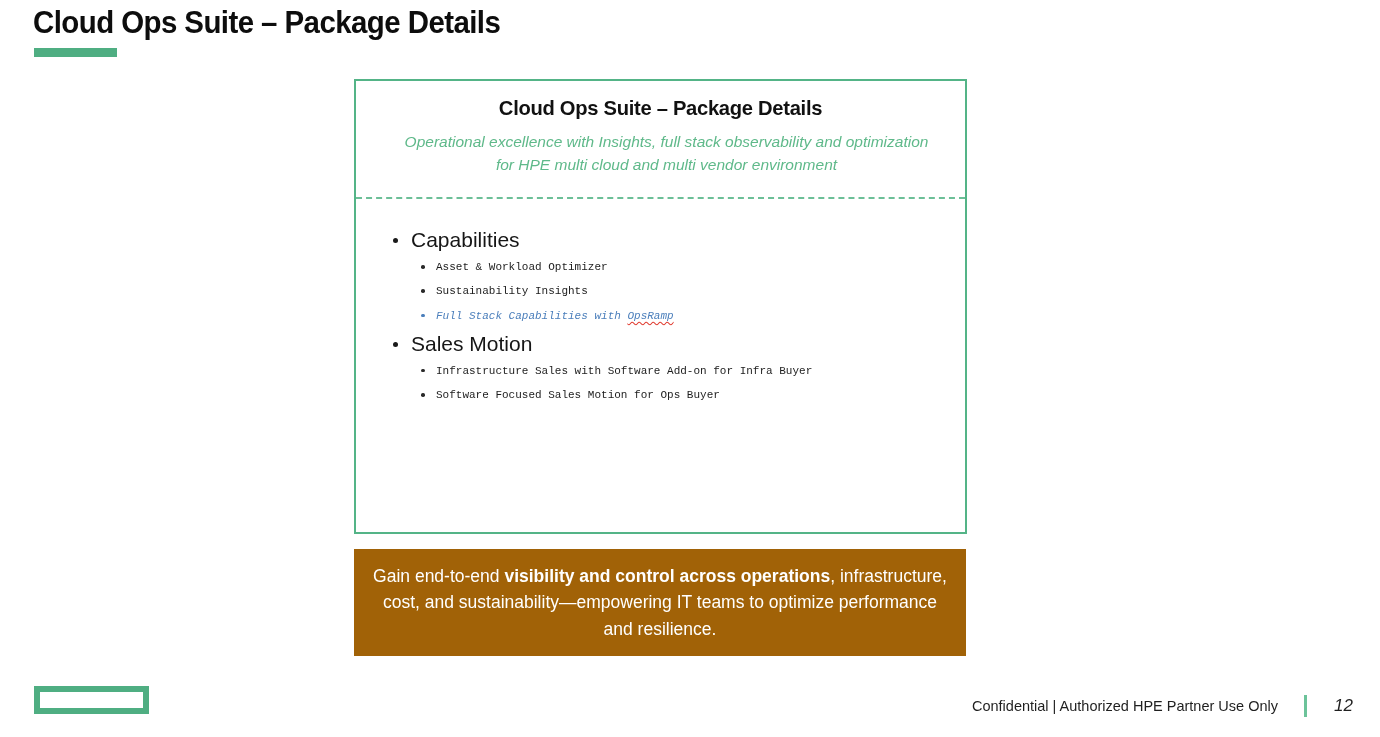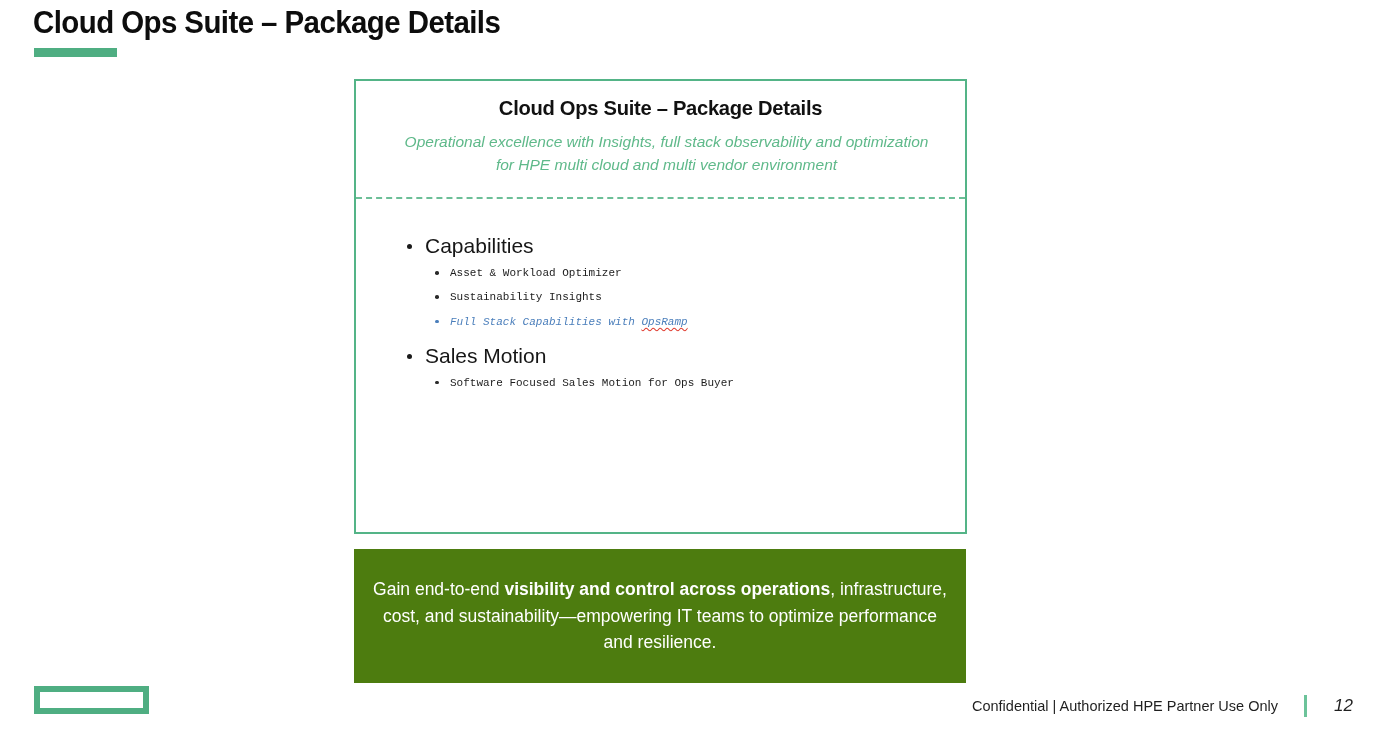--- a/index.html
+++ b/index.html
@@ -79,22 +79,21 @@
   }
 
   
   #bullet-list {
     position: absolute;
     left: 0;
     top: 143px;
     width: 100%;
   }
   .group {
-    margin: 6px;
-    padding-left: 8px;
+    margin: 0;
   }
   .group-head {
     position: relative;
     margin-left: 33px;
     padding-left: 22px;
     font-size: 21px;
     line-height: 31px;
     color: #161616;
   }
   .group-head::before {
@@ -138,23 +137,23 @@
     text-decoration-skip-ink: none;
     text-underline-offset: 2px;
   }
 
   
   #callout-banner {
     position: absolute;
     left: 354px;
     top: 549px;
     width: 612px;
-    height: 134px;
+    height: 107px;
     box-sizing: border-box;
-    background: #4d7c0f;
+    background: #a16207;
     color: #ffffff;
     display: flex;
     align-items: center;
     justify-content: center;
     text-align: center;
     padding: 0 18px;
   }
   #callout-text {
     font-size: 17.5px;
     line-height: 26.5px;
@@ -218,20 +217,21 @@
     <div class="group">
       <div class="group-head">Capabilities</div>
       <div class="sub-item">Asset &amp; Workload Optimizer</div>
       <div class="sub-item">Sustainability Insights</div>
       <div class="sub-item link-style"><span>Full Stack Capabilities with </span><span class="misspelled">OpsRamp </span></div>
     </div>
 
 
     <div class="group">
       <div class="group-head">Sales Motion</div>
+      <div class="sub-item">Infrastructure Sales with Software Add-on for Infra Buyer</div>
       <div class="sub-item">Software Focused Sales Motion for Ops Buyer</div>
     </div>
   </div>
 </div>
 
 <div id="callout-banner">
   <div id="callout-text"><span>Gain end-to-end </span><b>visibility and control across operations</b><span>, infrastructure, cost, and sustainability—empowering IT teams to optimize performance and resilience.</span></div>
 </div>
 
 <div id="hpe-logo"></div>

